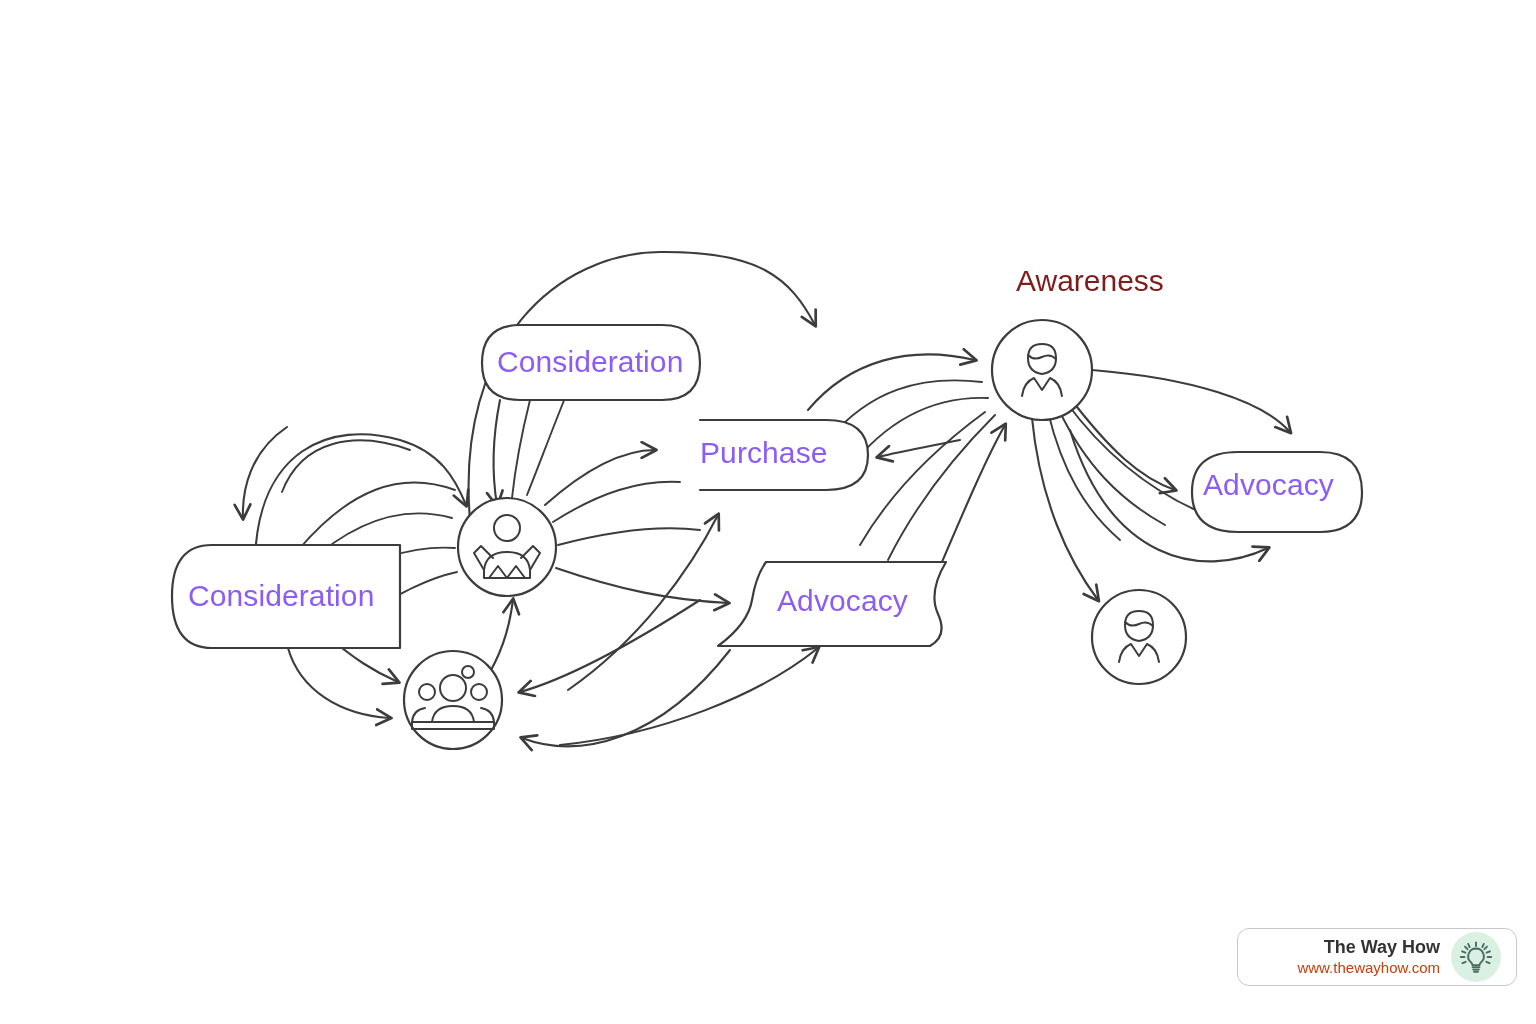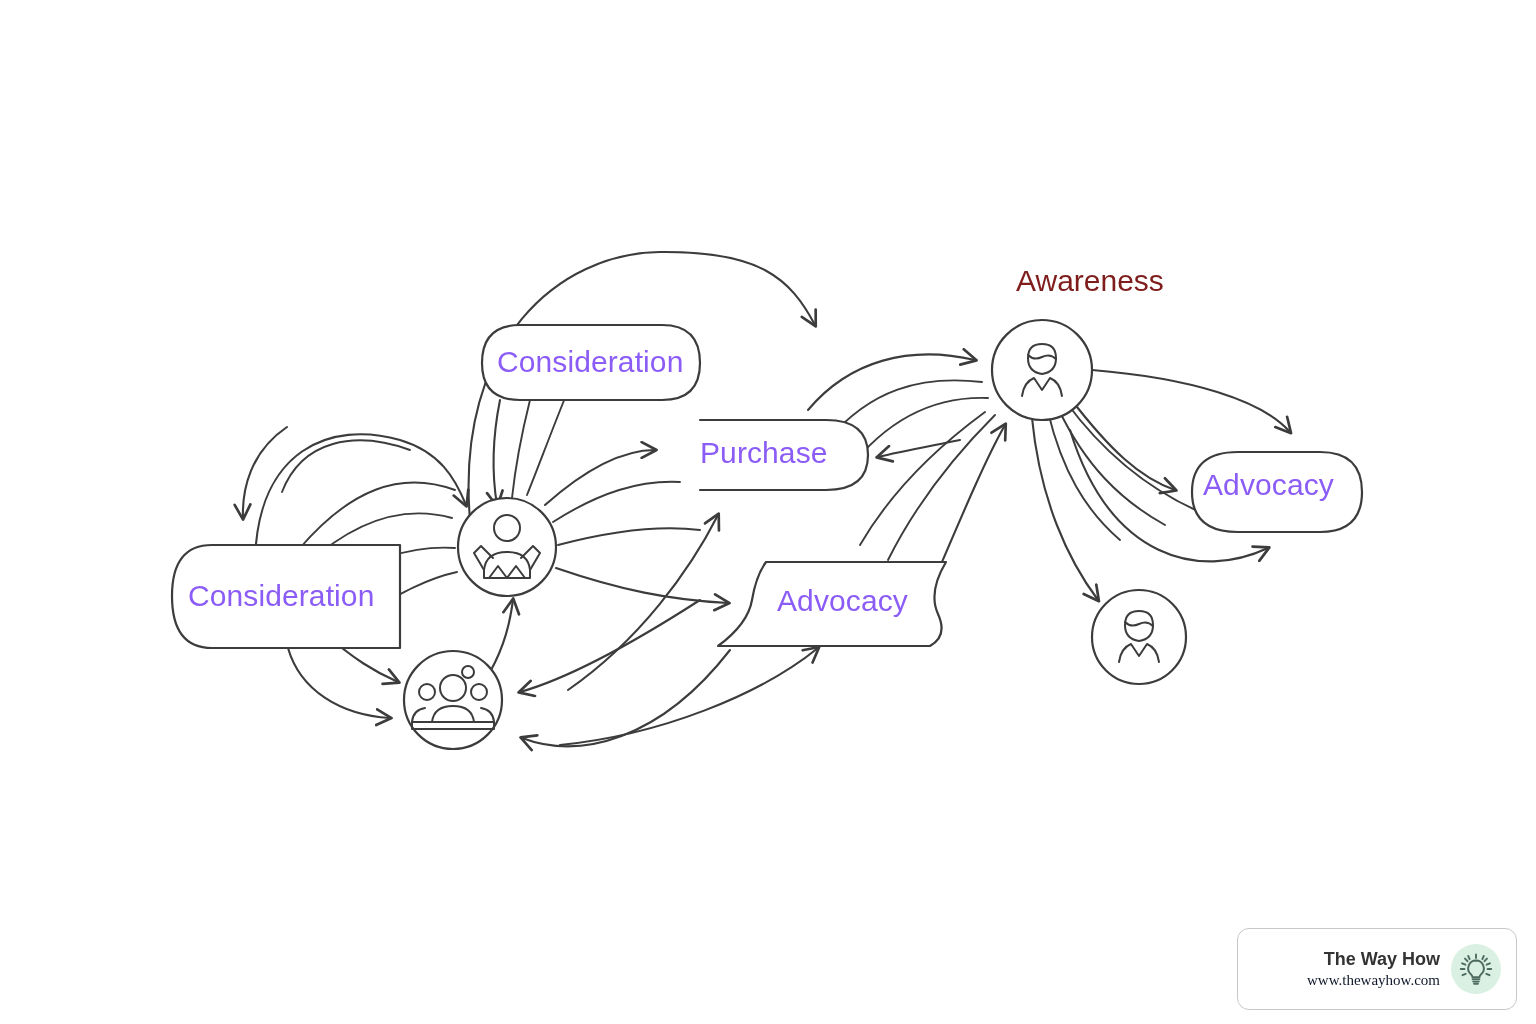--- a/index.html
+++ b/index.html
@@ -75,21 +75,21 @@
     color: #7f1d1d;
     white-space: nowrap;
   }
 
   
   #watermark {
     position: absolute;
     left: 1237px;
     top: 928px;
     width: 280px;
-    height: 82px;
+    height: 58px;
     box-sizing: border-box;
     border: 1.6px solid #c8c8c8;
     border-radius: 12px;
     background: #ffffff;
     display: flex;
     align-items: center;
     justify-content: flex-end;
     padding-right: 14px;
   }
   #wm-text {
@@ -99,23 +99,23 @@
     margin-right: 10px;
   }
   #wm-title {
     font-family: "Liberation Sans", sans-serif;
     font-size: 18px;
     font-weight: bold;
     color: #333333;
     line-height: 1.25;
   }
   #wm-url {
-    font-family: Liberation Serif, serif;
+    font-family: Liberation Sans, sans-serif;
     font-size: 15px;
-    color: #0f172a;
+    color: #c2410c;
     line-height: 1.25;
   }
   #wm-logo {
     width: 52px;
     height: 52px;
     flex: 0 0 52px;
   }
 </style>
 </head>
 <body>

